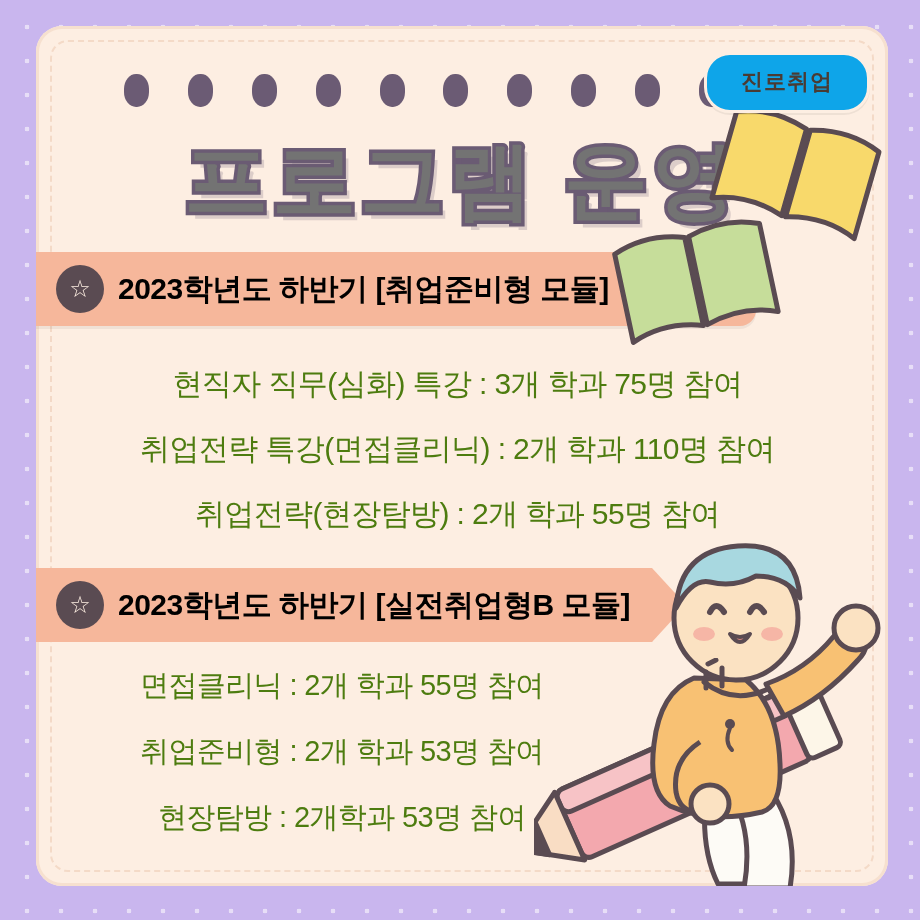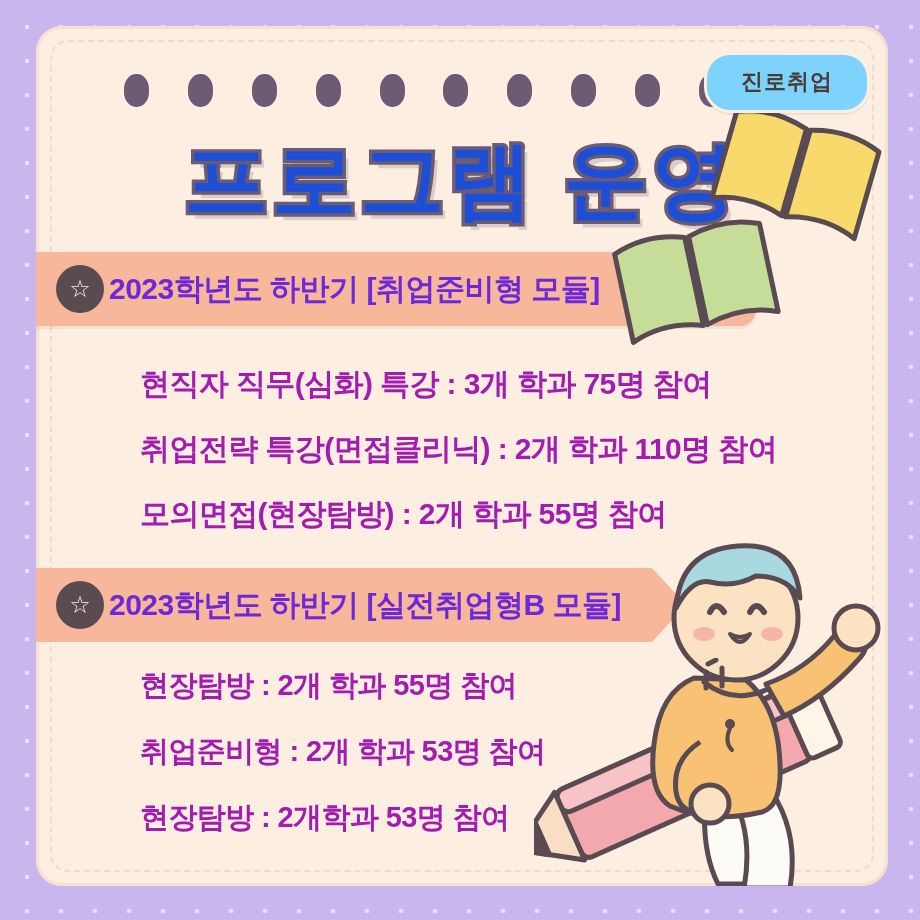--- a/index.html
+++ b/index.html
@@ -64,21 +64,21 @@
     height: 33px;
     background: #6b5b74;
     border-radius: 12px / 15px;
   }
 
   
   .tag {
     position: absolute;
     right: 18px;
     top: 26px;
-    background: #7dd3fc;
+    background: #0ea5e9;
     color: #4a3b33;
     font-size: 22px;
     font-weight: bold;
     letter-spacing: 1px;
     padding: 12px 34px 13px;
     border-radius: 26px;
     border: 3px solid #fdeee2;
     box-shadow: 0 2px 0 rgba(0,0,0,0.06);
     z-index: 12;
   }
@@ -86,21 +86,21 @@
   
   .title {
     position: absolute;
     left: 0;
     right: 0;
     top: 98px;
     text-align: center;
     font-size: 84px;
     font-weight: bold;
     letter-spacing: 4px;
-    color: #1d4ed8;
+    color: #737373;
     -webkit-text-stroke: 7px #6b5b74;
     paint-order: stroke fill;
     text-shadow: 6px 7px 0 rgba(107,91,116,0.22);
   }
 
   
   .ribbon {
     position: absolute;
     left: -6px;
     height: 74px;
@@ -117,41 +117,42 @@
   .ribbon .badge {
     width: 48px; height: 48px;
     border-radius: 50%;
     background: #5a4b52;
     color: #fdeee2;
     display: flex; align-items: center; justify-content: center;
     font-size: 24px;
     flex: 0 0 auto;
   }
   .ribbon .ribbon-text {
-    margin-left: 5px;
+    margin-left: 14px;
     font-size: 30px;
     font-weight: bold;
-    color: #6d28d9;
+    color: #000000;
     letter-spacing: -0.5px;
   }
 
   
   .list {
     position: absolute;
     left: 104px;
   }
   .list.l1 { top: 338px; }
   .list.l2 { top: 640px; }
   .list .line {
     font-size: 30px;
-    font-weight: bold;
-    color: #a21caf;
+    font-weight: normal;
+    color: #4d7c0f;
     letter-spacing: -0.6px;
     margin-bottom: 24px;
     white-space: nowrap;
+    text-align: center;
   }
   .list.l2 .line { font-size: 29px; margin-bottom: 26px; }
 
   
   .book {
     position: absolute;
     z-index: 6;
   }
   .book.yellow {
     right: 12px; top: 88px;
@@ -222,30 +223,30 @@
     <div class="title">프로그램 운영</div>
 
     <div class="ribbon r1">
       <div class="badge">☆</div>
       <div class="ribbon-text">2023학년도 하반기 [취업준비형 모듈]</div>
     </div>
 
     <div class="list l1">
       <div class="line">현직자 직무(심화) 특강 : 3개 학과 75명 참여</div>
       <div class="line">취업전략 특강(면접클리닉) : 2개 학과 110명 참여</div>
-      <div class="line">모의면접(현장탐방) : 2개 학과 55명 참여</div>
+      <div class="line">취업전략(현장탐방) : 2개 학과 55명 참여</div>
     </div>
 
     <div class="ribbon r2">
       <div class="badge">☆</div>
       <div class="ribbon-text">2023학년도 하반기 [실전취업형B 모듈]</div>
     </div>
 
     <div class="list l2">
-      <div class="line">현장탐방 : 2개 학과 55명 참여</div>
+      <div class="line">면접클리닉 : 2개 학과 55명 참여</div>
       <div class="line">취업준비형 : 2개 학과 53명 참여</div>
       <div class="line">현장탐방 : 2개학과 53명 참여</div>
     </div>
 
     <div class="sparkle">
       <svg width="44" height="36" viewBox="0 0 44 36">
         <path d="M6 6 L14 2" stroke="#5a4b52" stroke-width="5" stroke-linecap="round"></path>
         <path d="M4 14 L4 30" stroke="#5a4b52" stroke-width="5" stroke-linecap="round"></path>
         <path d="M20 10 L20 28" stroke="#5a4b52" stroke-width="5" stroke-linecap="round"></path>
       </svg>

